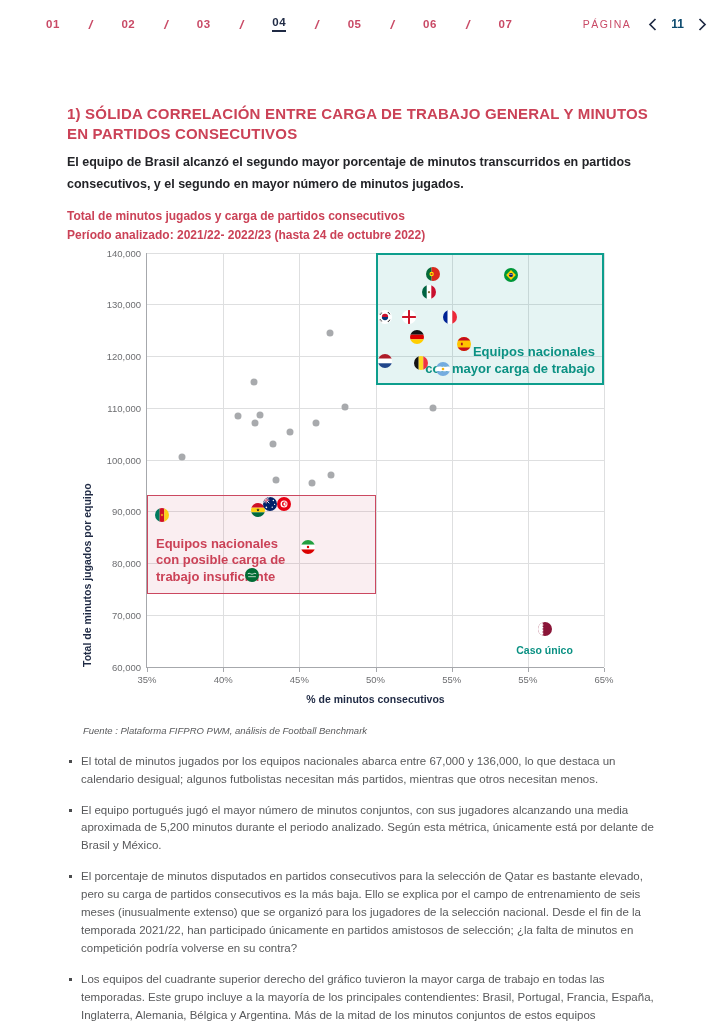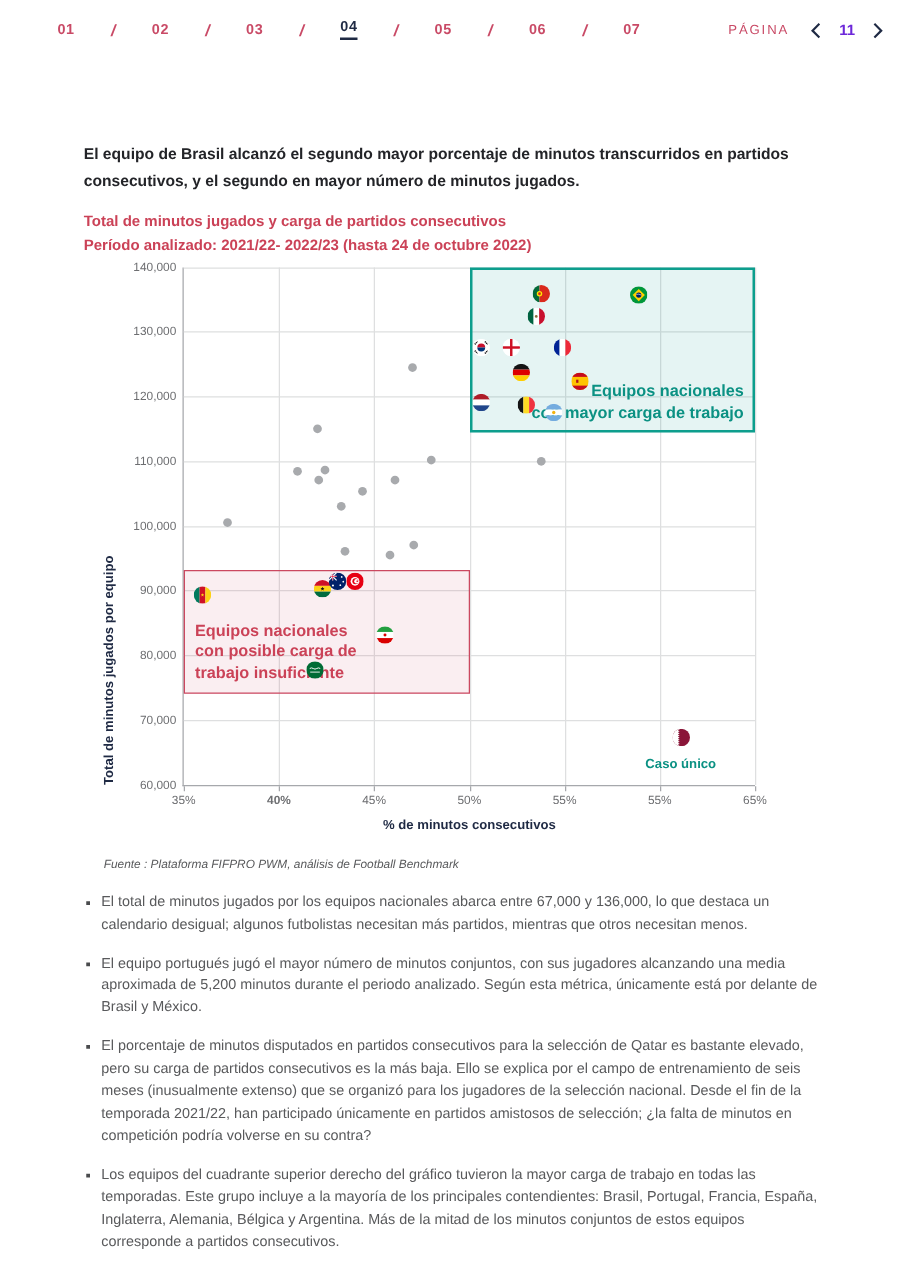--- a/index.html
+++ b/index.html
@@ -10,21 +10,21 @@
   
   .topnav{position:absolute;top:16px;left:46px;width:662px;display:flex;align-items:center;}
   .nav-nums{display:flex;align-items:center;gap:29px;}
   .nav-num{font-size:11.5px;font-weight:bold;color:#c94a66;letter-spacing:.5px;cursor:pointer;}
   .nav-num.active{color:#1f2a44;border-bottom:2px solid #1f2a44;padding-bottom:2px;}
   .nav-slash{font-size:13px;color:#c94a66;font-style:italic;font-weight:bold;}
   .nav-right{margin-left:auto;display:flex;align-items:center;gap:16px;}
   .page-label{font-size:10.5px;font-weight:normal;color:#c94a66;letter-spacing:1.5px;}
   .pager{display:flex;align-items:center;gap:13px;}
   .chev{width:11px;height:15px;cursor:pointer;display:block;}
-  .page-num{font-size:12px;font-weight:bold;color:#6d28d9;}
+  .page-num{font-size:12px;font-weight:bold;color:#0c4a6e;}
   
   .main{padding:104px 67px 0 67px;}
   .title{max-width:600px;font-size:15px;line-height:1.3;font-weight:bold;color:#cb4257;letter-spacing:.2px;margin:0;}
   .intro{max-width:568px;font-size:12.5px;font-weight:bold;color:#232428;line-height:1.75;margin:9px 0 0 0;}
   .chart-head{margin:11px 0 0 0;font-size:12px;font-weight:bold;color:#cb4257;line-height:1.62;}
   
   .chart{position:relative;height:462px;margin-top:4px;}
   .plot{position:absolute;left:79px;top:3px;width:457px;height:414px;
         border-left:1px solid #a6a8ac;border-bottom:1px solid #a6a8ac;}
   .gl{position:absolute;background:#dedfe0;}
@@ -83,35 +83,36 @@
           </svg>
         <span class="page-num">11</span>
         <svg class="chev" viewBox="0 0 11 15">
             <path d="M2.5 2 L8 7.5 L2.5 13" fill="none" stroke="#1f2a44" stroke-width="1.7"></path>
           </svg>
       </div>
     </div>
   </header>
 
   <main class="main">
+    <h1 class="title">1) SÓLIDA CORRELACIÓN ENTRE CARGA DE TRABAJO GENERAL Y MINUTOS EN PARTIDOS CONSECUTIVOS</h1>
     <p class="intro">El equipo de Brasil alcanzó el segundo mayor porcentaje de minutos transcurridos en partidos consecutivos, y el segundo en mayor número de minutos jugados.</p>
     <p class="chart-head">
       <span>Total de minutos jugados y carga de partidos consecutivos</span><br>
       <span>Período analizado: 2021/22- 2022/23 (hasta 24 de octubre 2022)</span>
     </p>
 
     <div class="chart">
       <div class="plot" id="plot">
         <div class="ytitle">Total de minutos jugados por equipo</div>
         <div class="xtitle">% de minutos consecutivos</div>
       <div class="xtick" style="left: 0px;"></div>
           <div class="xlab" style="left: 0px;">35%</div>
           <div class="gl v" style="left: 76.1667px;"></div>
           <div class="xtick" style="left: 76.1667px;"></div>
-          <div class="xlab" style="left: 76.1667px; font-weight: bold;">40%</div>
+          <div class="xlab" style="left: 76.1667px;">40%</div>
           <div class="gl v" style="left: 152.333px;"></div>
           <div class="xtick" style="left: 152.333px;"></div>
           <div class="xlab" style="left: 152.333px;">45%</div>
           <div class="gl v" style="left: 228.5px;"></div>
           <div class="xtick" style="left: 228.5px;"></div>
           <div class="xlab" style="left: 228.5px;">50%</div>
           <div class="gl v" style="left: 304.667px;"></div>
           <div class="xtick" style="left: 304.667px;"></div>
           <div class="xlab" style="left: 304.667px;">55%</div>
           <div class="gl v" style="left: 380.833px;"></div>

